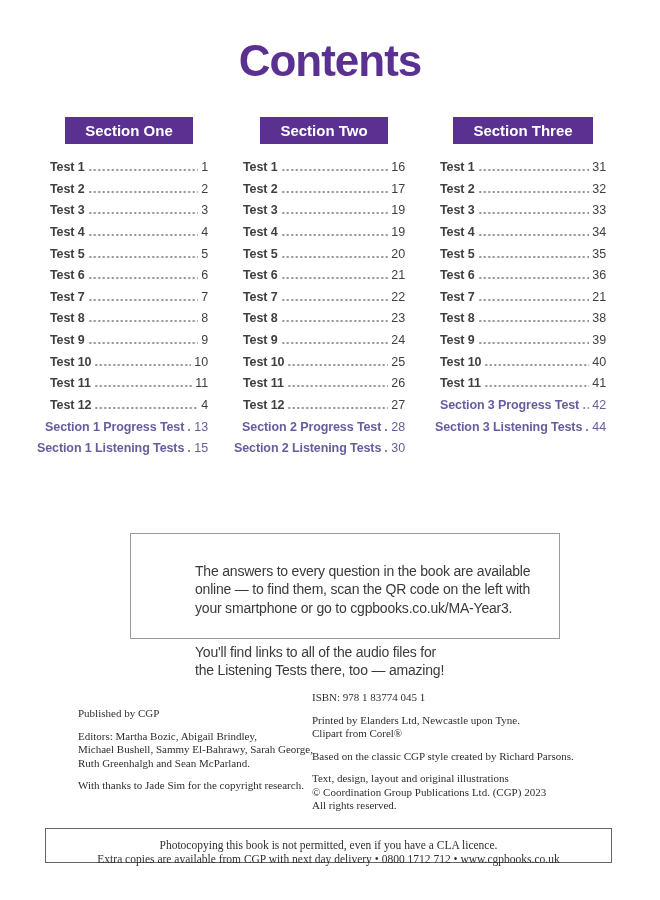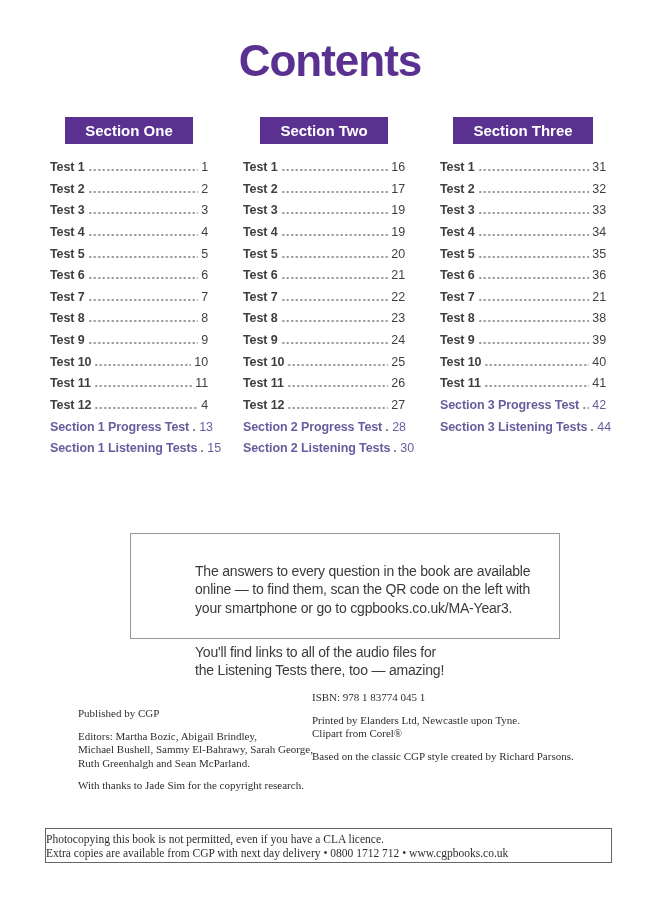--- a/index.html
+++ b/index.html
@@ -28,43 +28,43 @@
     display:flex; align-items:baseline; height:21.65px;
     font-size:12.5px; letter-spacing:-0.1px; color:#3f3f3f;
   }
   .toc-row .lbl { white-space:nowrap;font-weight:bold; }
   .toc-row .dots {
     flex:1; min-width:4px; height:2px; margin:0 3px 1px 3px;
     background-image:radial-gradient(circle, #8a8a8a 0.9px, transparent 1.2px);
     background-size:4.5px 2px; background-repeat:repeat-x; background-position:left bottom;
   }
   .toc-row .pg { white-space:nowrap; }
-  .toc-row.hl { color:var(--hl); }
+  .toc-row.hl { color:var(--hl);justify-content:flex-end; }
   .answer-box {
     position:absolute; left:130px; top:533px; width:430px; height:106px;
     border:1.5px solid #9a9a9a; background:#fff;
   }
   .answer-text {
     margin:9px 10px 0 64px; font-size:14px; line-height:18.5px;
     color:#3a3a3a; white-space:pre-line; letter-spacing:-0.2px;
   }
   .answer-text p + p { margin-top:7px; }
   .qr-area { position:absolute; left:8px; top:20px; width:52px; height:66px; }
   .publisher {
     position:absolute; left:0; top:691px; width:660px;
     font-family:"Liberation Serif", serif; font-size:11px; line-height:13.5px; color:#2e2e2e;
   }
   .pub-left  { position:absolute; left:78px;  top:16px; width:245px; }
   .pub-right { position:absolute; left:312px; top:0; width:290px; }
   .publisher p { margin-bottom:9px; white-space:pre-line; }
   .footer-box {
     position:absolute; left:45px; top:828px; width:567px; height:35px;
-    border:1px solid #666; text-align:left;
+    border:1px solid #666; text-align:center;
     font-family:"Liberation Serif", serif; font-size:11.5px; line-height:14px;
-    color:#2e2e2e; padding-top:3px;
+    color:#2e2e2e; padding-top:9px;
   }
 </style>
 </head>
 <body>
 
 <div class="page">
 
   <div class="title">Contents</div>
 
   <div class="toc">
@@ -301,20 +301,23 @@
       <p>Editors: Martha Bozic, Abigail Brindley,
 Michael Bushell, Sammy El-Bahrawy, Sarah George,
 Ruth Greenhalgh and Sean McParland.</p>
       <p>With thanks to Jade Sim for the copyright research.</p>
     </div>
     <div class="pub-right">
       <p>ISBN:  978 1 83774 045 1</p>
       <p>Printed by Elanders Ltd, Newcastle upon Tyne.
 Clipart from Corel®</p>
       <p>Based on the classic CGP style created by Richard Parsons.</p>
+      <p>Text, design, layout and original illustrations
+© Coordination Group Publications Ltd. (CGP) 2023
+All rights reserved.</p>
     </div>
   </div>
 
   <div class="footer-box">
     <div>Photocopying this book is not permitted, even if you have a CLA licence.</div>
     <div>Extra copies are available from CGP with next day delivery  •  0800 1712 712  •  www.cgpbooks.co.uk</div>
   </div>
 
 </div>
 

